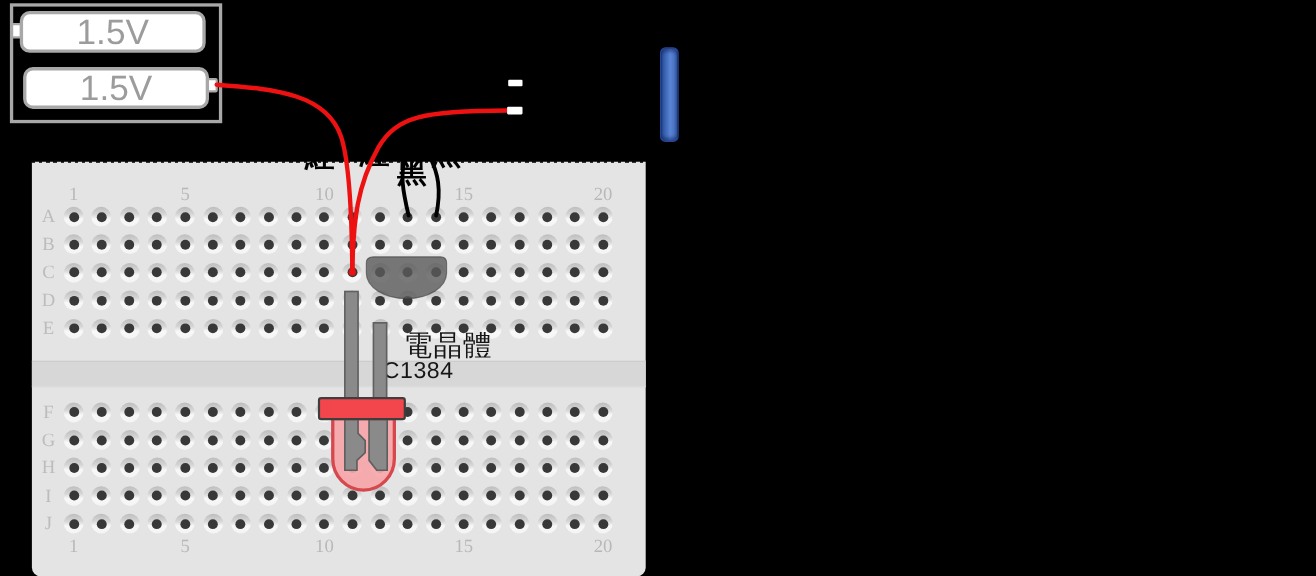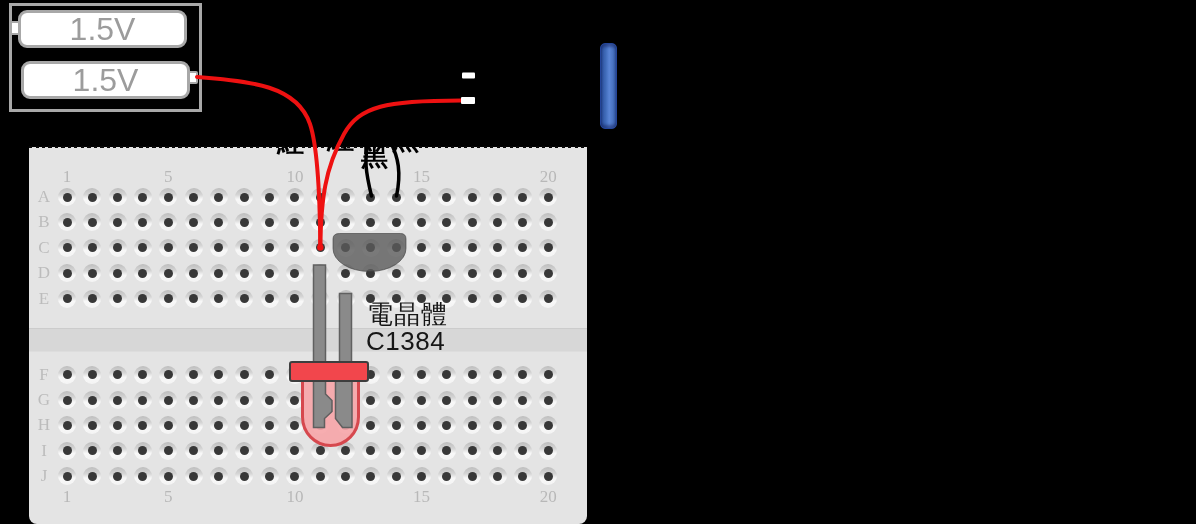--- a/index.html
+++ b/index.html
@@ -32,21 +32,21 @@
   .row-letter{width:18px;text-align:center;font-family:"Liberation Serif",serif;
               font-size:17px;color:#bcbcbc;line-height:18px;}
   .col-number{width:30px;text-align:center;font-family:"Liberation Serif",serif;
               font-size:17px;color:#b8b8b8;line-height:18px;}
 
   
   .wire-label{color:#000;font-size:27px;line-height:28px;font-weight:700;}
 
   
   .t-name{left:367px;top:297px;font-size:26px;color:#161616;letter-spacing:1px;}
-  .t-part{left:366px;top:326px;font-size:26px;color:#161616;letter-spacing:.5px;font-weight:400;}
+  .t-part{left:348px;top:326px;font-size:21px;color:#161616;letter-spacing:.5px;font-weight:400;}
 
   
   .blue-comp{left:600px;top:43px;width:17px;height:86px;border-radius:5px;
      background:linear-gradient(90deg,#2c519e 0%,#3f6ab8 30%,#5a85d6 55%,#3c64b0 100%);
      border:1px solid #24459a;box-sizing:border-box;
      box-shadow:inset 0 3px 3px rgba(10,20,80,.45), inset 0 -3px 3px rgba(10,20,80,.45);}
 
   svg.overlay{position:absolute;left:0;top:0;width:1196px;height:524px;pointer-events:none;}
 </style>
 </head>

